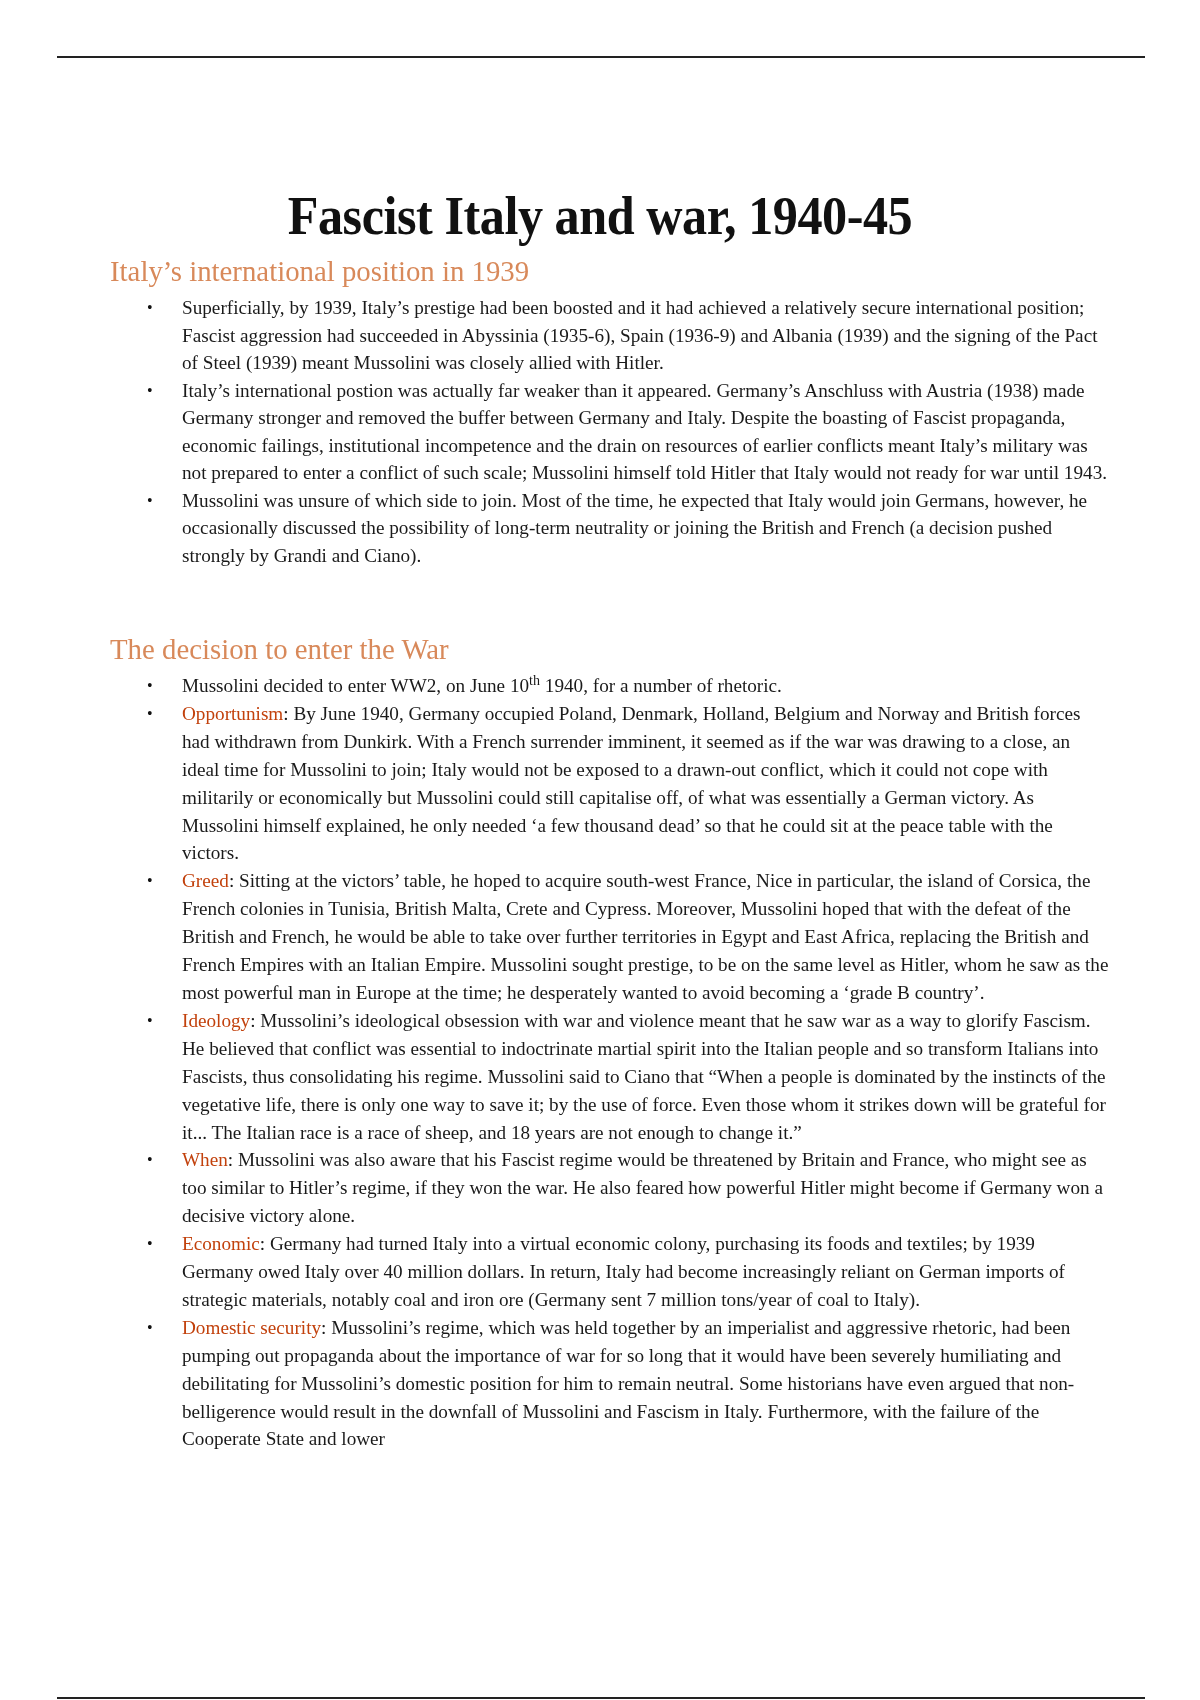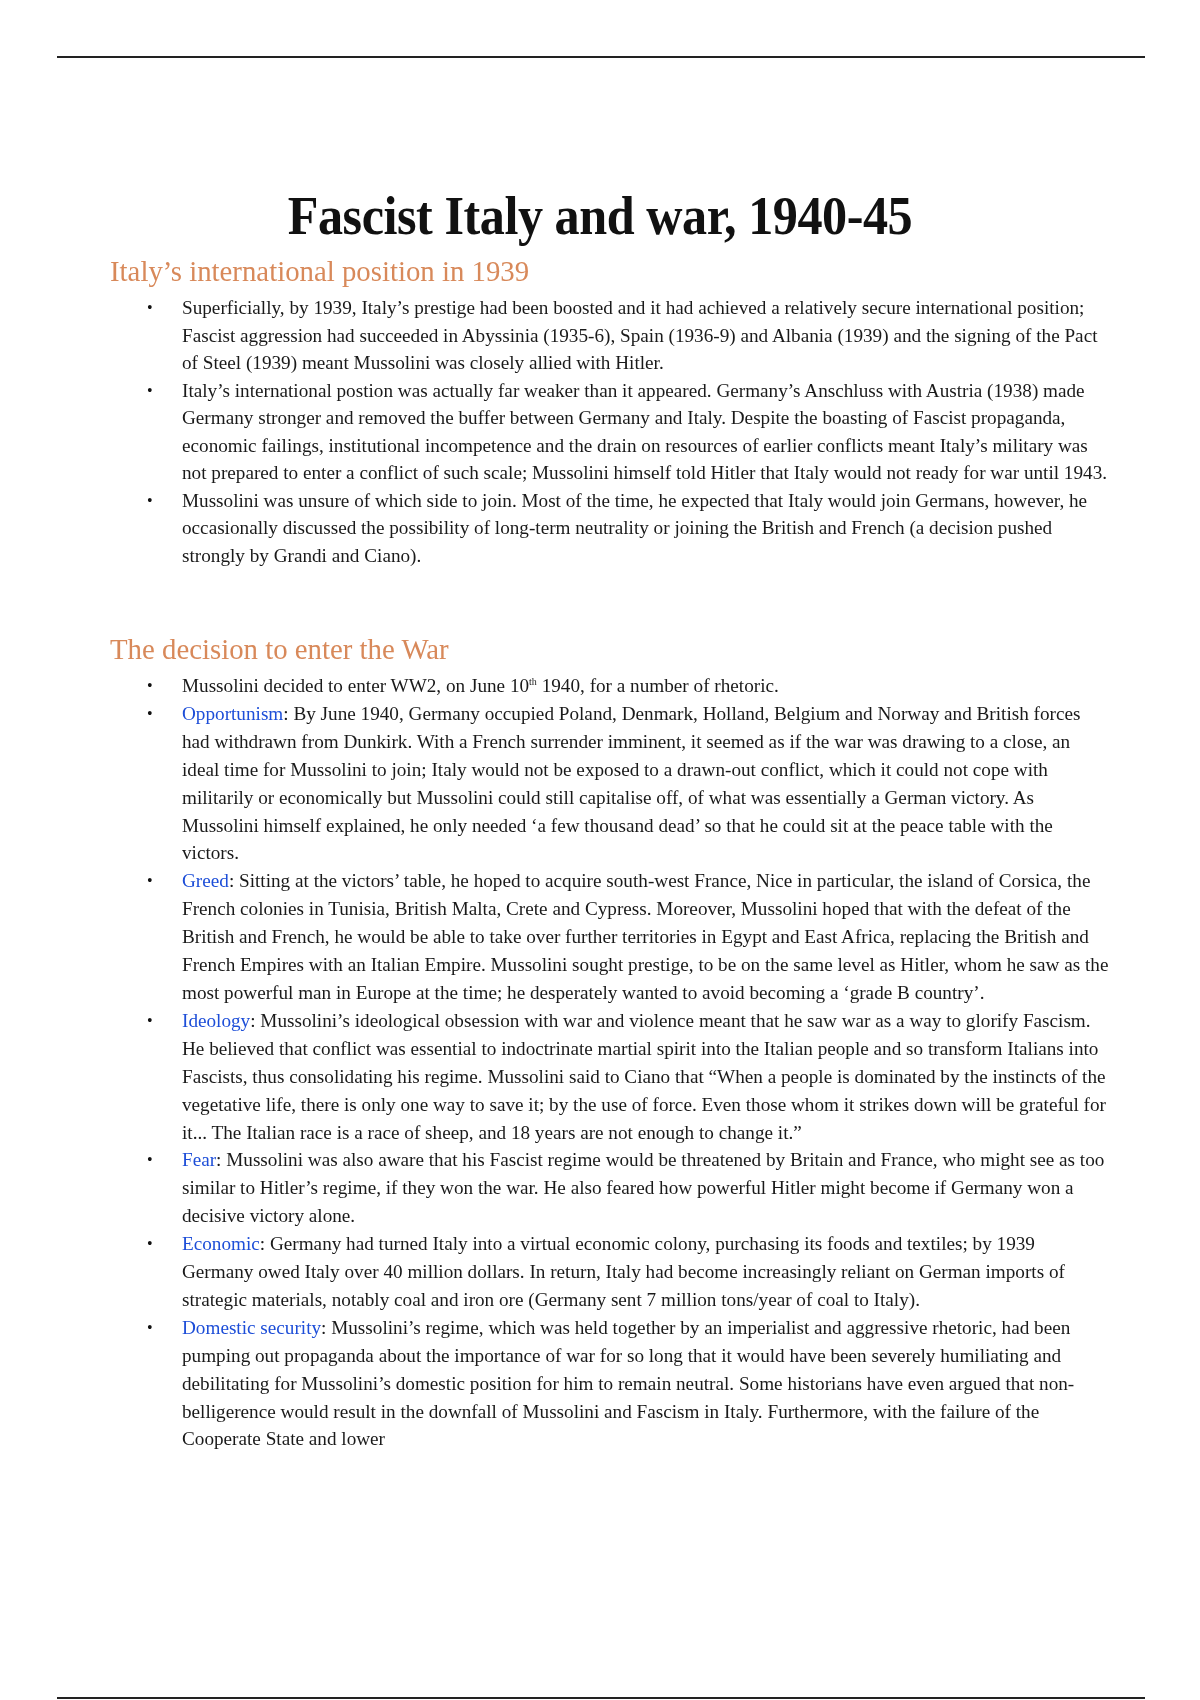--- a/index.html
+++ b/index.html
@@ -66,27 +66,27 @@
       margin: 0;
     }
     ul.bullets li .bullet {
       position: absolute;
       left: 37px;
       top: 0;
       font-size: 16px;
       color: #111;
     }
     .kw {
-      color: #1d4ed8;
+      color: #c2410c;
       text-align: right;
     }
     .it {
     }
     sup {
-      font-size: 10px;
+      font-size: 14px;
       line-height: 0;
     }
     .section-2 ul.bullets li { line-height: 27.9px; }
   </style>
 </head>
 <body>
 
 <div class="rule top"></div>
 
 <h1 class="doc-title">Fascist Italy and war, 1940-45</h1>
@@ -123,21 +123,21 @@
     <li>
       <span class="bullet">•</span>
       <span class="kw">Greed</span><span>: Sitting at the victors’ table, he hoped to acquire south-west France, Nice in particular, the island of Corsica, the French colonies in Tunisia, British Malta, Crete and Cypress. Moreover, Mussolini hoped that with the defeat of the British and French, he would be able to take over further territories in Egypt and East Africa, replacing the British and French Empires with an Italian Empire. Mussolini sought prestige, to be on the same level as Hitler, whom he saw as the most powerful man in Europe at the time; he desperately wanted to avoid becoming a ‘</span><span class="it">grade B country</span><span>’.</span>
     </li>
     <li>
       <span class="bullet">•</span>
       <span class="kw">Ideology</span><span>: Mussolini’s ideological obsession with war and violence meant that he saw war as a way to glorify Fascism. He believed that conflict was essential to indoctrinate martial spirit into the Italian people and so transform Italians into Fascists, thus consolidating his regime. Mussolini said to Ciano that </span><span class="it">“When a people is dominated by the instincts of the vegetative life, there is only one way to save it; by the use of force. Even those whom it strikes down will be grateful for it... The Italian race is a race of sheep, and 18 years are not enough to change it.”</span>
     </li>
     <li>
       <span class="bullet">•</span>
-      <span class="kw">Fear</span><span>: Mussolini was also aware that his Fascist regime would be threatened by Britain and France, who might see as too similar to Hitler’s regime, if they won the war. He also feared how powerful Hitler might become if Germany won a decisive victory alone.</span>
+      <span class="kw">When</span><span>: Mussolini was also aware that his Fascist regime would be threatened by Britain and France, who might see as too similar to Hitler’s regime, if they won the war. He also feared how powerful Hitler might become if Germany won a decisive victory alone.</span>
     </li>
     <li>
       <span class="bullet">•</span>
       <span class="kw">Economic</span><span>: Germany had turned Italy into a virtual economic colony, purchasing its foods and textiles; by 1939 Germany owed Italy over 40 million dollars. In return, Italy had become increasingly reliant on German imports of strategic materials, notably coal and iron ore (Germany sent 7 million tons/year of coal to Italy).</span>
     </li>
     <li>
       <span class="bullet">•</span>
       <span class="kw">Domestic security</span><span>: Mussolini’s regime, which was held together by an imperialist and aggressive rhetoric, had been pumping out propaganda about the importance of war for so long that it would have been severely humiliating and debilitating for Mussolini’s domestic position for him to remain neutral. Some historians have even argued that non-belligerence would result in the downfall of Mussolini and Fascism in Italy. Furthermore, with the failure of the Cooperate State and lower</span>
     </li>
   </ul>

